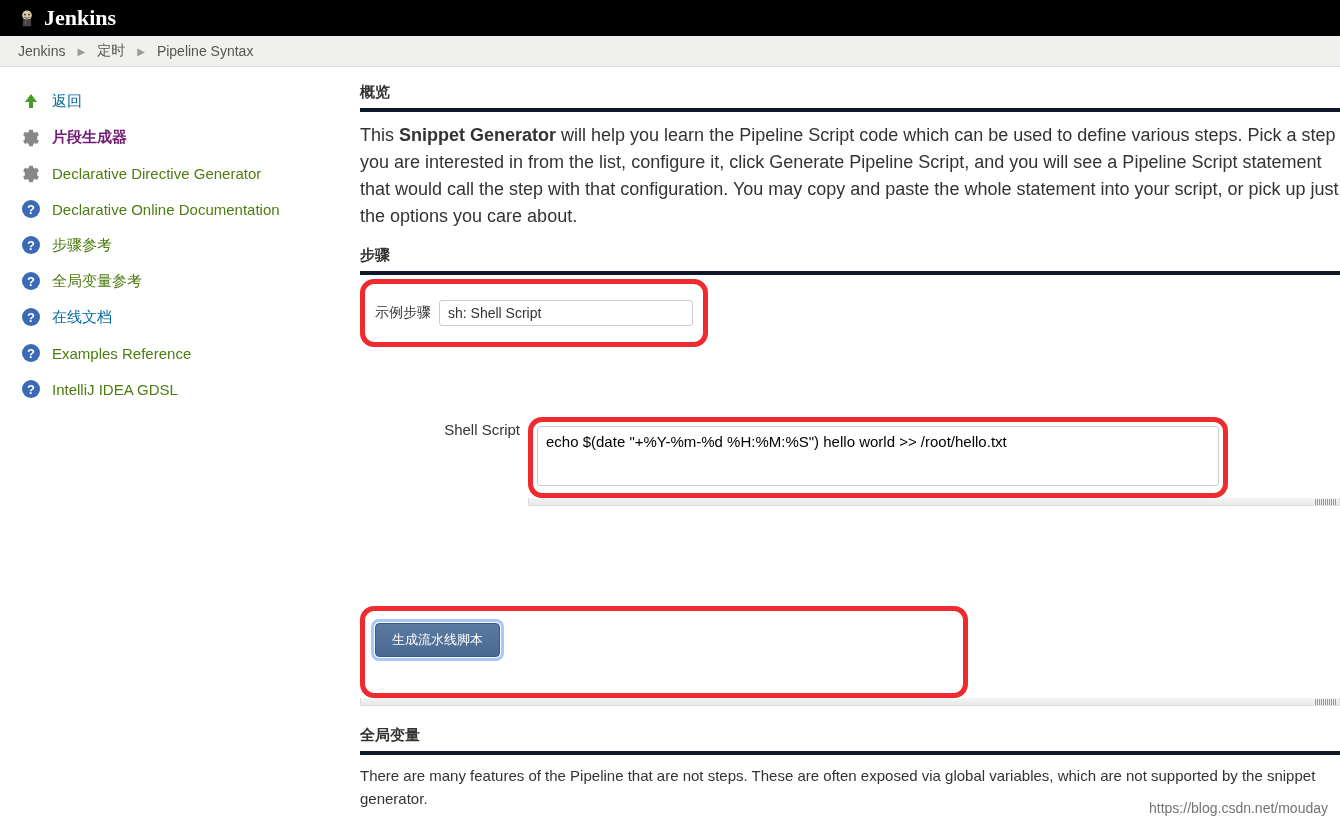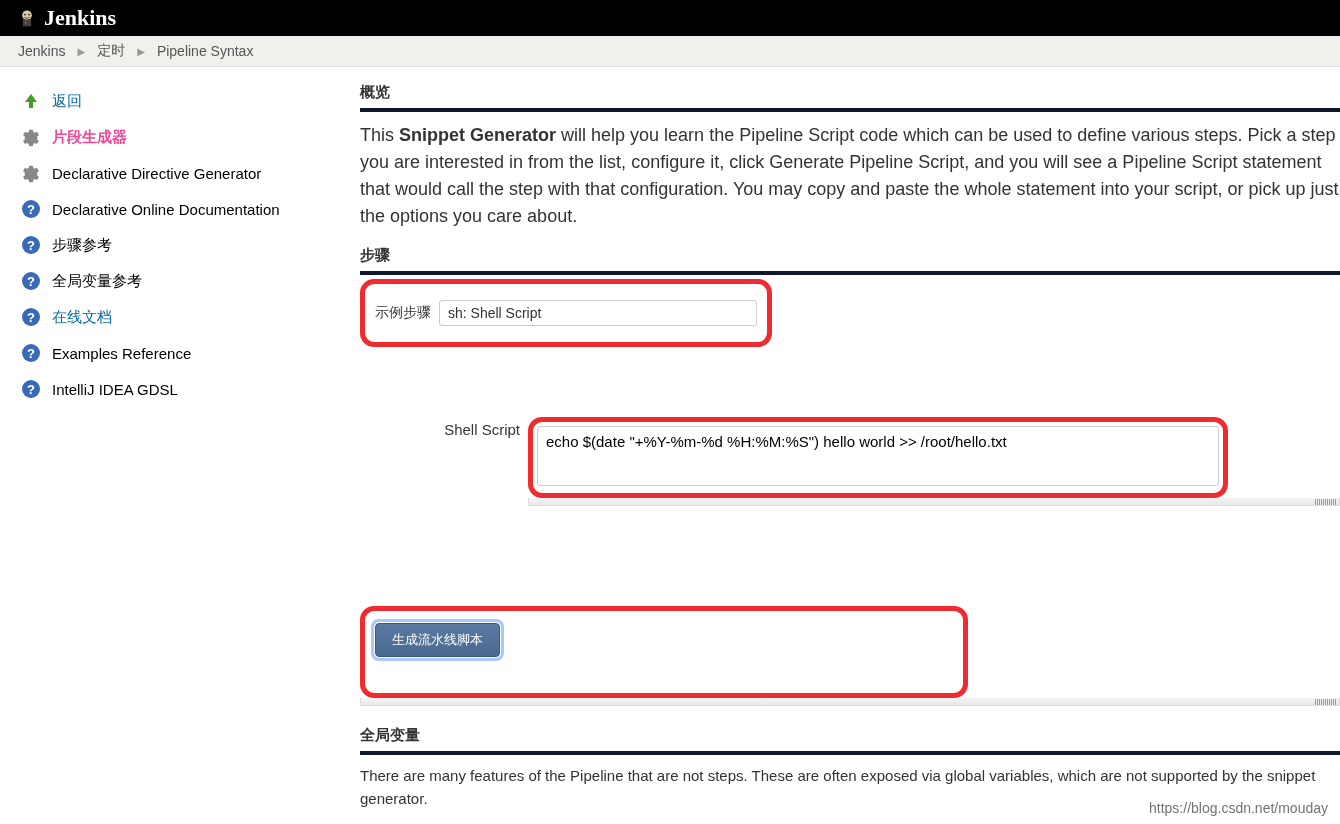--- a/index.html
+++ b/index.html
@@ -11,36 +11,36 @@
     .logo-text { color: #fff; font-weight: bold; font-size: 22px; font-family: Georgia, serif; }
     
     .breadcrumb { background: #f0f0ec; border-bottom: 1px solid #ddd; padding: 6px 18px; display: flex; align-items: center; gap: 12px; font-size: 14px; }
     .breadcrumb a { color: #555; text-decoration: none; }
     .bc-sep { color: #999; font-size: 10px; }
     
     .layout { display: flex; }
     .sidebar { width: 360px; padding: 16px 0 16px 16px; }
     .side-item { display: flex; align-items: center; gap: 10px; padding: 7px 4px; cursor: pointer; }
     .side-item a { text-decoration: none; font-size: 15px; }
-    .side-item.link-blue a { color: #000000; }
+    .side-item.link-blue a { color: #4d7c0f; }
     .side-item.link-purple a { color: #0369a1; }
-    .side-item.active a { color: #ec4899; font-weight: bold; }
+    .side-item.active a { color: #701a75; font-weight: bold; }
     .side-icon { width: 22px; height: 22px; display: inline-flex; align-items: center; justify-content: center; }
     
     .main { flex: 1; padding: 16px 0 16px 0; min-width: 0; }
     .section-title { font-size: 15px; font-weight: bold; padding: 0 0 6px 0; border-bottom: 4px solid #0f172a; margin-bottom: 10px; }
     .intro { font-size: 18px; line-height: 1.5; margin-bottom: 16px; }
     .intro b { font-weight: bold; }
     
     .step-label-row { display: flex; align-items: center; gap: 8px; padding: 10px 0; border-bottom: 1px solid #eee; }
     .step-label { font-size: 14px; color: #333; }
     .step-select { flex: 1; border: 1px solid #ccc; border-radius: 3px; padding: 4px 8px; font-size: 14px; background: #fff; height: 26px; display: flex; align-items: center; }
     
     .hl-red { border: 5px solid #ef2b2f; border-radius: 14px; position: relative; z-index: 2; }
-    .hl-step-wrap { padding: 12px 10px; margin-top: -6px; width: 412px; background: rgba(255,255,255,0.6); }
+    .hl-step-wrap { padding: 12px 10px; margin-top: -6px; width: 348px; background: rgba(255,255,255,0.6); }
     
     .shell-row { display: flex; gap: 8px; margin-top: 70px; }
     .shell-label { width: 160px; text-align: right; padding-top: 4px; font-size: 15px; }
     .hl-shell-wrap { flex: 1; padding: 4px; max-width: 700px; }
     .shell-input { width: 100%; min-height: 60px; border: 1px solid #ccc; border-radius: 3px; padding: 6px 8px; font-size: 15px; font-family: inherit; resize: none; }
     .resize-bar { height: 8px; background: linear-gradient(#f4f4f4,#e9e9e9); border: 1px solid #ddd; border-top: none; margin-left: 168px; margin-right: 0; position: relative; }
     .resize-grip { position: absolute; right: 2px; top: 1px; width: 22px; height: 6px; background: repeating-linear-gradient(90deg,#999 0,#999 1px,transparent 1px,transparent 2px); }
     
     .gen-section { margin-top: 100px; }
     .hl-gen-wrap { padding: 12px 10px 18px 10px; width: 608px; }

